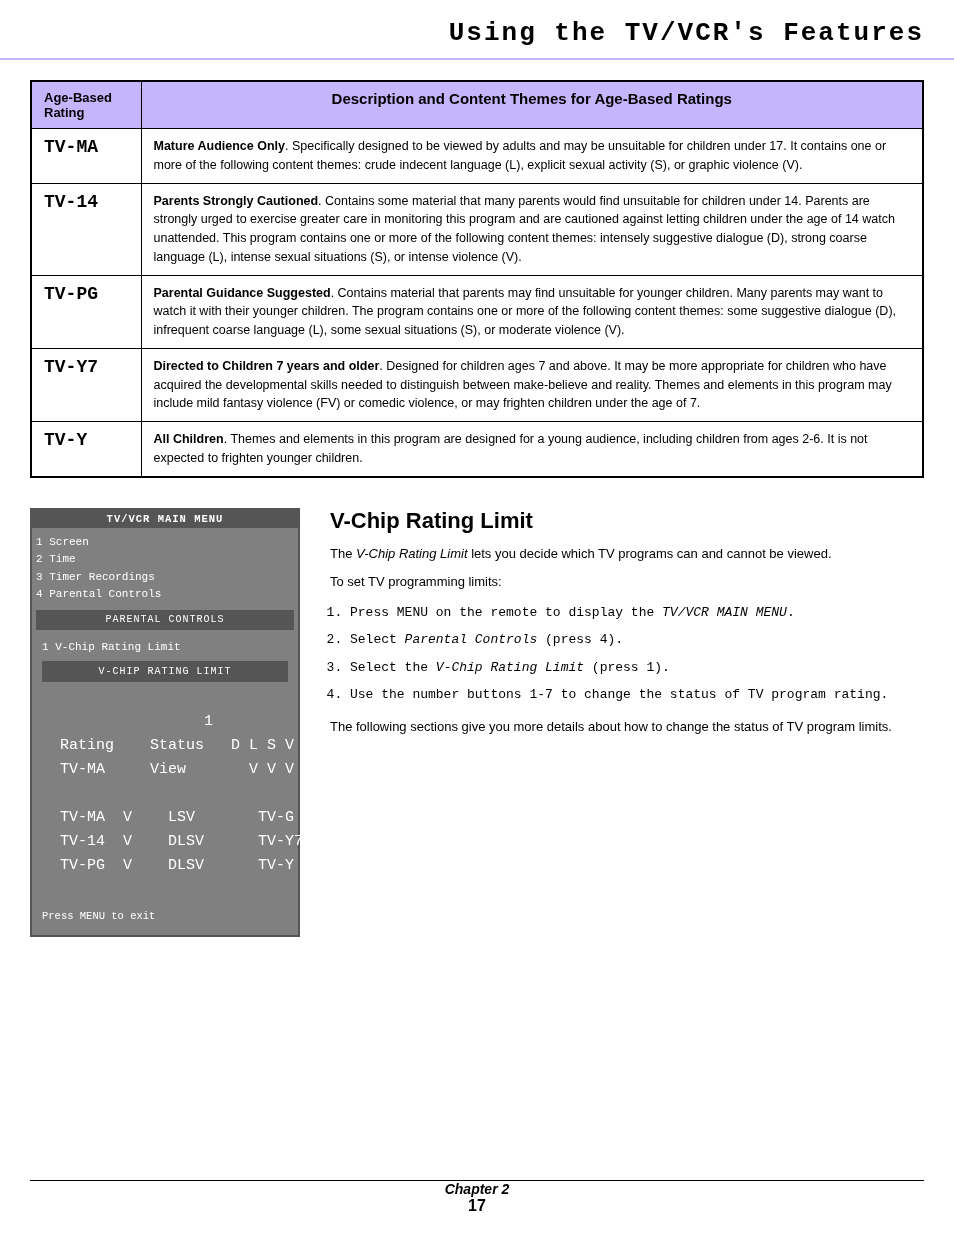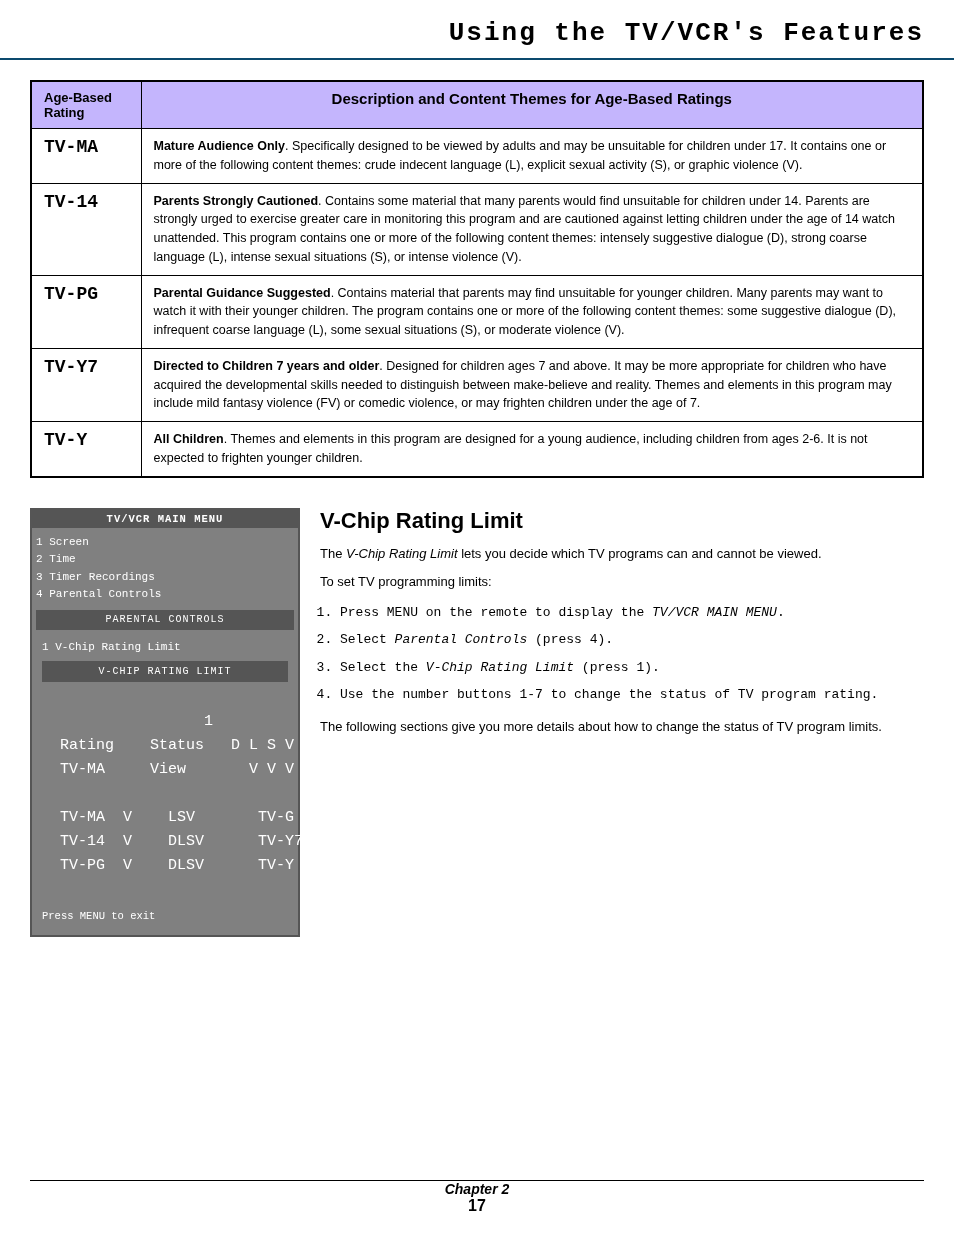--- a/index.html
+++ b/index.html
@@ -10,21 +10,21 @@
       font-family: Arial, Helvetica, sans-serif;
       font-size: 13px;
       color: #000;
       position: relative;
     }
 
     
     .page-header {
       text-align: right;
       padding: 18px 30px 10px 30px;
-      border-bottom: 2px solid #0c4a6e;
+      border-bottom: 2px solid #c4b5fd;
       margin-bottom: 0;
     }
     .page-header h1 {
       font-family: 'Courier New', Courier, monospace;
       font-size: 26px;
       font-weight: bold;
       letter-spacing: 2px;
     }
 
     
@@ -71,21 +71,21 @@
       font-size: 12.5px;
       line-height: 1.5;
     }
     .rating-desc strong {
       font-weight: bold;
     }
 
     
     .lower-section {
       display: flex;
-      gap: 20px;
+      gap: 30px;
       align-items: flex-start;
       margin-top: 10px;
     }
 
     
     .menu-mockup {
       background: #808080;
       border: 2px solid #555;
       min-width: 270px;
       max-width: 270px;

